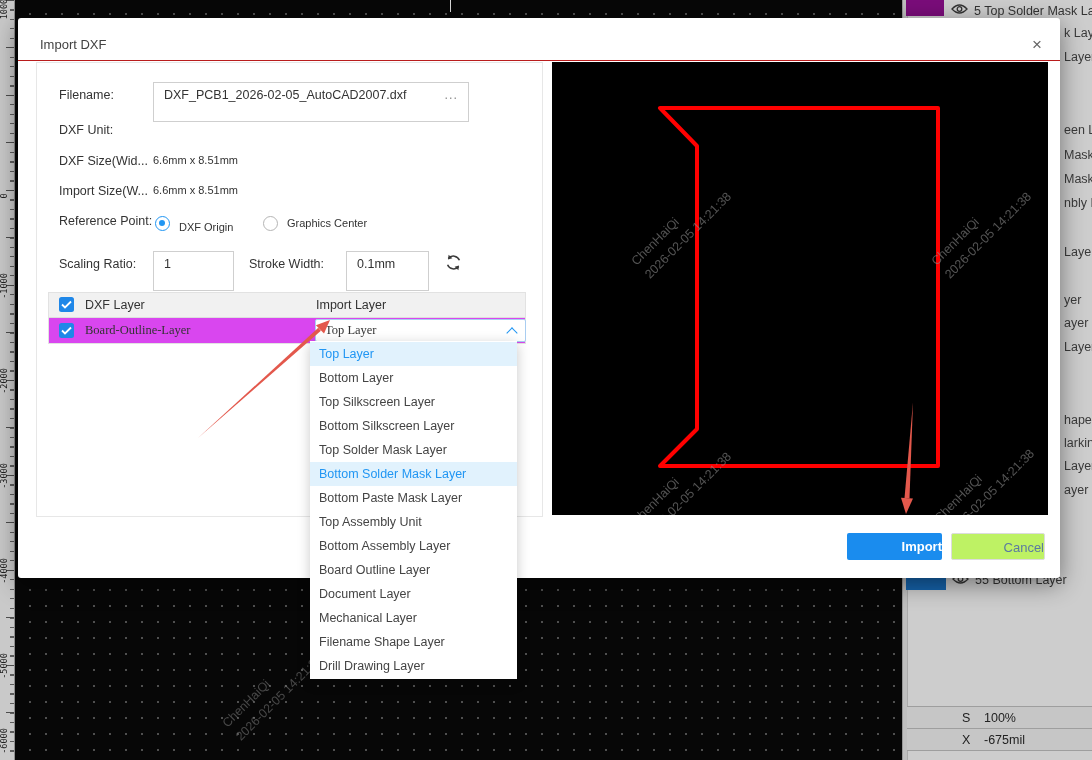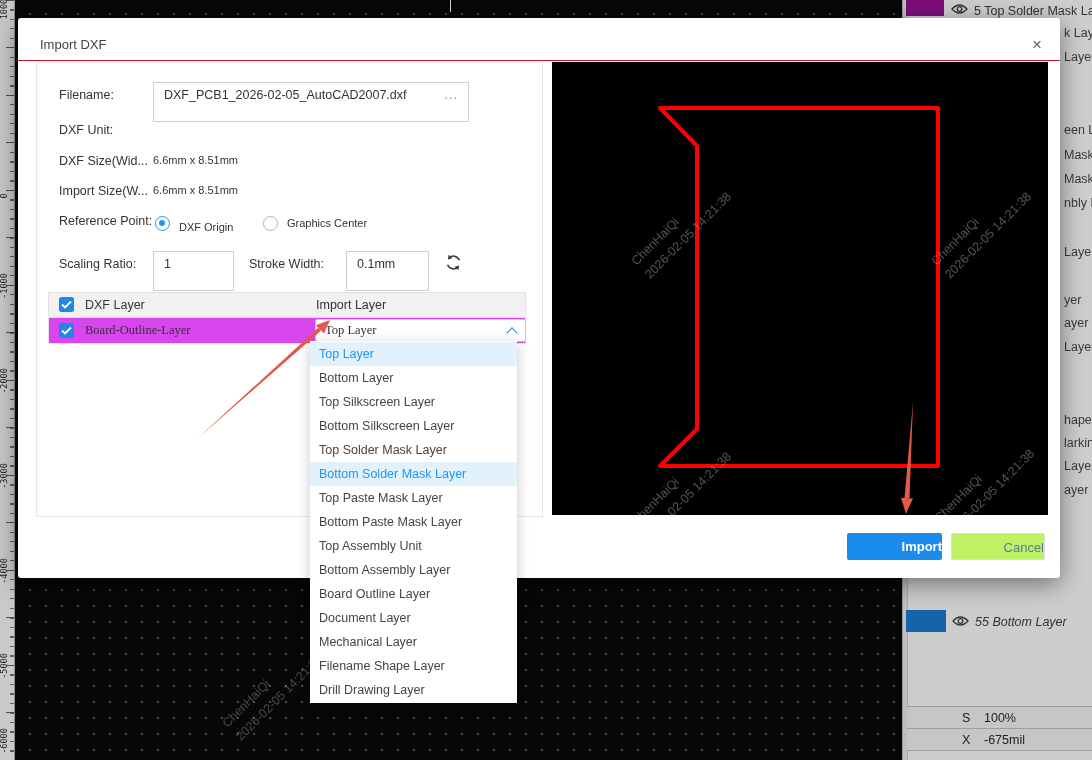--- a/index.html
+++ b/index.html
@@ -138,21 +138,21 @@
     <span class="partial-label" style="top:196px">nbly L</span>
     <span class="partial-label" style="top:245px">Laye</span>
     <span class="partial-label" style="top:293px">yer</span>
     <span class="partial-label" style="top:316px">ayer</span>
     <span class="partial-label" style="top:340px">Layer</span>
     <span class="partial-label" style="top:413px">hape</span>
     <span class="partial-label" style="top:436px">larkin</span>
     <span class="partial-label" style="top:459px">Layer</span>
     <span class="partial-label" style="top:483px">ayer</span>
 
-    <div class="layer-row" style="top:610px;font-style:italic;">
+    <div class="layer-row" style="top:568px;">
       <span class="swatch swatch-blue" style="background:#1563ab;"></span>
       <span class="eye" style="left:49px;top:5px;">
         <svg width="17" height="12" viewBox="0 0 17 12">
             <path d="M1 6 Q8.5 -2 16 6 Q8.5 14 1 6 Z" fill="none" stroke="#333" stroke-width="1.3"></path>
             <circle cx="8.5" cy="6" r="2.3" fill="none" stroke="#333" stroke-width="1.3"></circle>
           </svg>
       </span>
       <span class="layer-label" style="left:72px;top:5px;">55 Bottom Layer</span>
     </div>
 
@@ -270,21 +270,20 @@
     <div class="btn btn-cancel">Cancel</div>
   </div>
 
   <div class="dropdown">
     <div class="dd-item selected">Top Layer</div>
     <div class="dd-item">Bottom Layer</div>
     <div class="dd-item">Top Silkscreen Layer</div>
     <div class="dd-item">Bottom Silkscreen Layer</div>
     <div class="dd-item">Top Solder Mask Layer</div>
     <div class="dd-item hovered">Bottom Solder Mask Layer</div>
-    <div class="dd-item">Top Paste Mask Layer</div>
     <div class="dd-item">Bottom Paste Mask Layer</div>
     <div class="dd-item">Top Assembly Unit</div>
     <div class="dd-item">Bottom Assembly Layer</div>
     <div class="dd-item">Board Outline Layer</div>
     <div class="dd-item">Document Layer</div>
     <div class="dd-item">Mechanical Layer</div>
     <div class="dd-item">Filename Shape Layer</div>
     <div class="dd-item">Drill Drawing Layer</div>
   </div>
 

